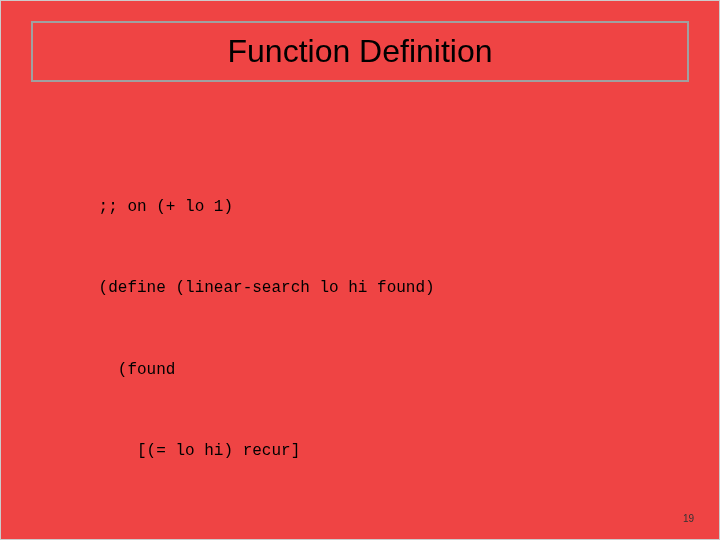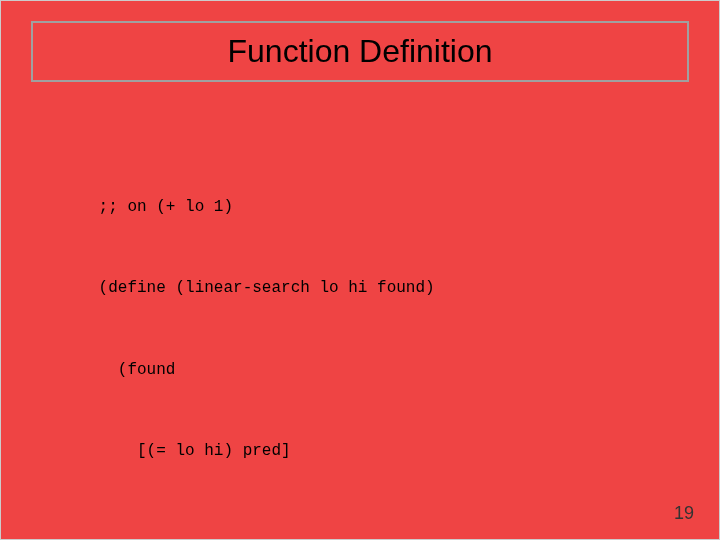--- a/index.html
+++ b/index.html
@@ -54,21 +54,21 @@
       line-height: 1.7;
       color: #000000;
       white-space: pre;
     }
 
     .slide-number {
       position: absolute;
       bottom: 15px;
       right: 25px;
       font-family: Arial, sans-serif;
-      font-size: 18px;
+      font-size: 10px;
       color: #333333;
       margin-left: 12px;
     }
   </style>
 </head>
 <body>
 
 <div class="slide">
 
   <div class="title-area">
@@ -77,21 +77,21 @@
 
   <div class="content-area">
     <div class="code-block">
       <br>
       <span>;; on (+ lo 1)</span>
       <br>
       <span>(define (linear-search lo hi found)</span>
       <br>
       <span>  (found</span>
       <br>
-      <span>    [(= lo hi) pred]</span>
+      <span>    [(= lo hi) recur]</span>
       <br>
       
       <br>
       
     </div>
   </div>
 
   <div class="slide-number">19</div>
 
 </div>

